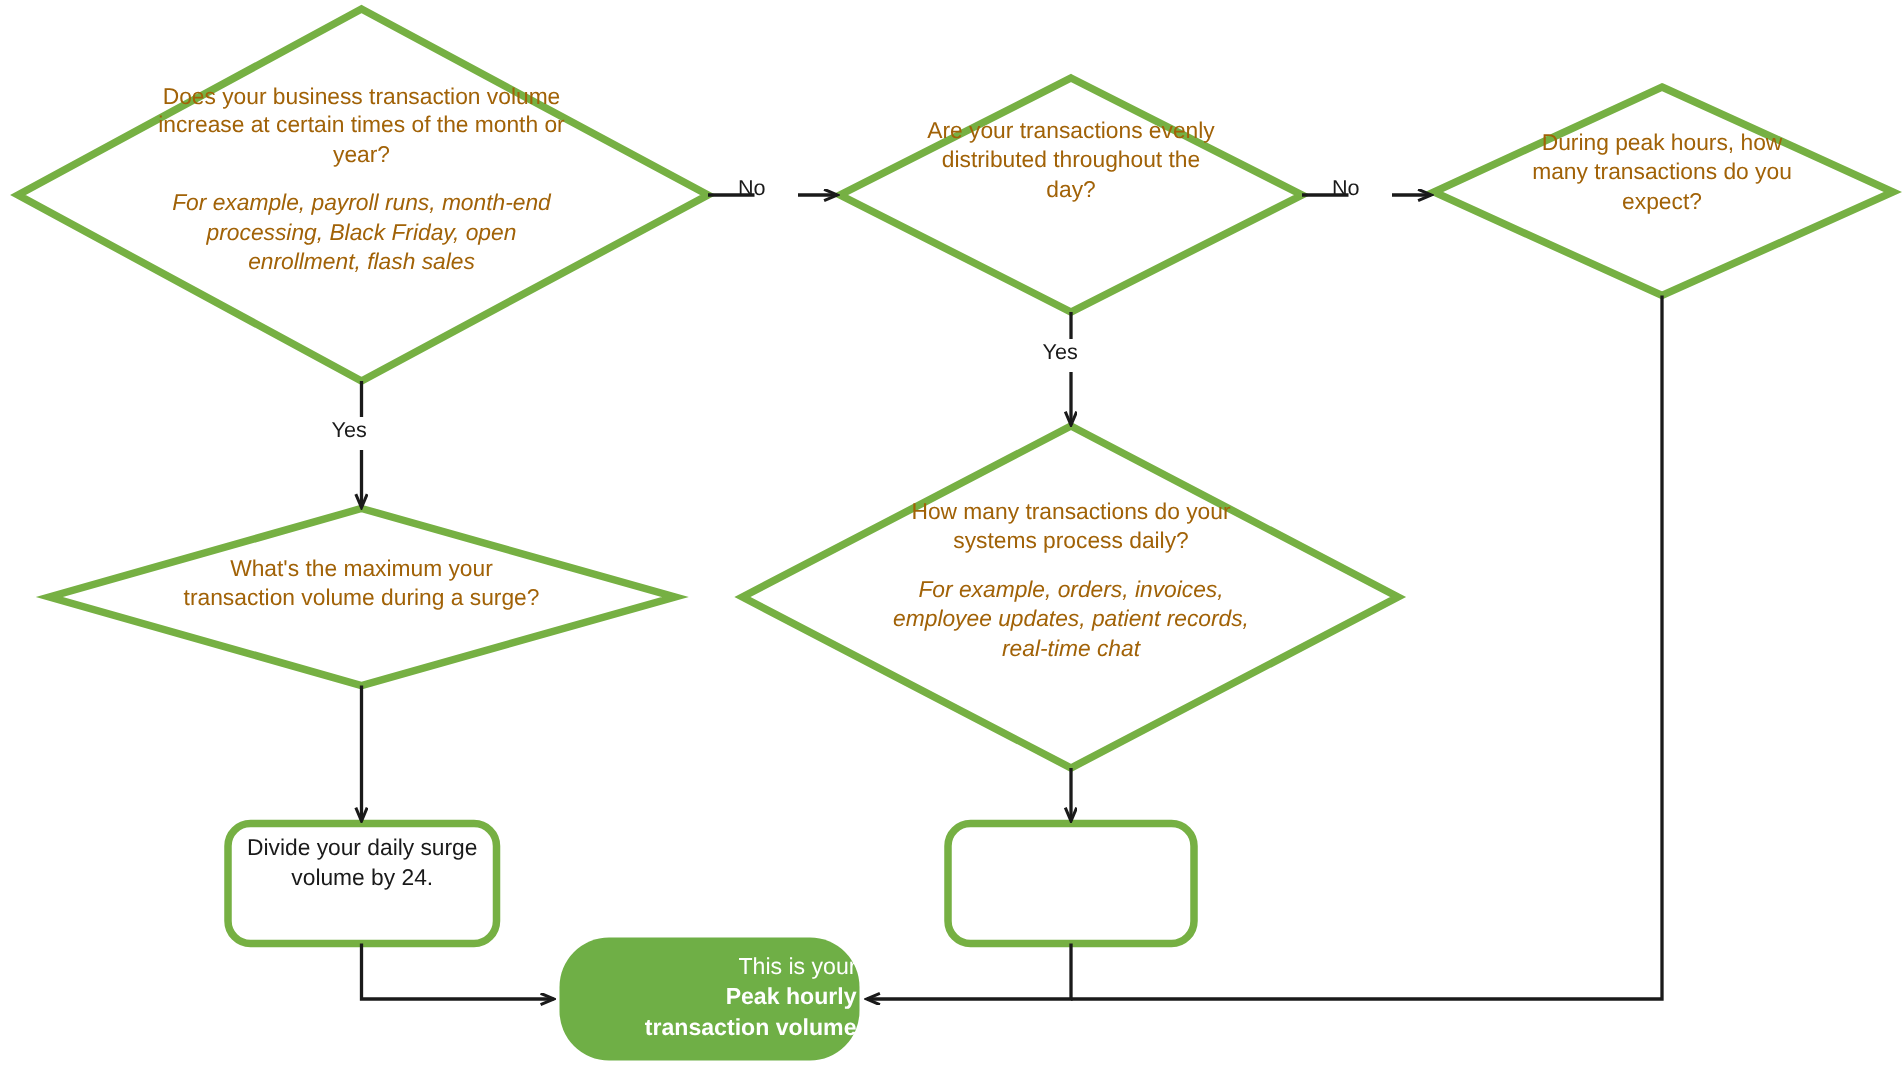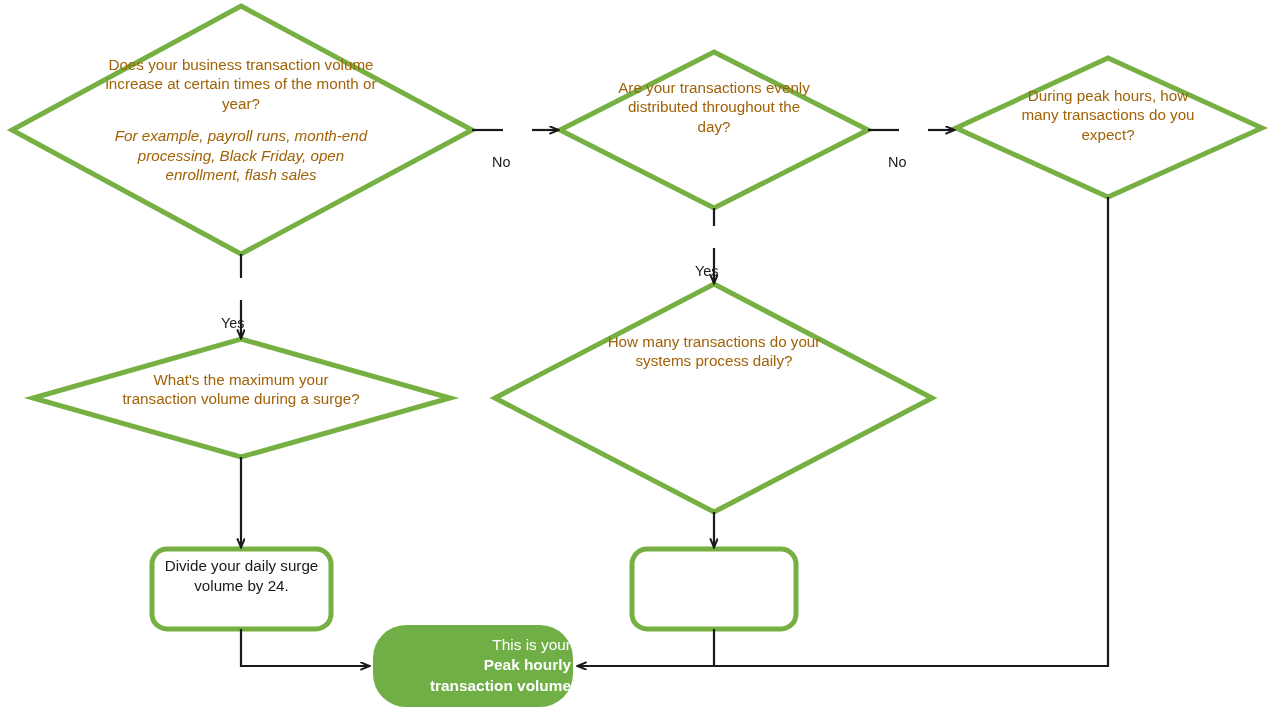--- a/index.html
+++ b/index.html
@@ -77,21 +77,20 @@
     color: #ffffff;
   }
   .result-text .lead { display: block; font-weight: normal; }
   .result-text .strong { display: block; font-weight: bold; }
   .edge-label {
     position: absolute;
     font-size: 14.4px;
     color: #1a1a1a;
     white-space: nowrap;
     text-align: center;
-    margin-top: 36px;
   }
   
   .n1 { left: 105px; top: 55px;  width: 272px; }
   .n2 { left: 614px; top: 78px;  width: 200px; text-align: center; }
   .n3 { left: 1008px; top: 86px; width: 200px; }
   .n4 { left: 121px; top: 370px; width: 240px; }
   .n5 { left: 594px; top: 332px; width: 240px; text-align: center; }
   .b1 { left: 152px; top: 556px; width: 179px; text-align: center; }
   .b2 { left: 632px; top: 556px; width: 164px; }
   .r1 { left: 375px; top: 635px; width: 196px; }
@@ -163,20 +162,21 @@
   <div class="node-text n3">
     <span class="q">During peak hours, how many transactions do you expect?</span>
   </div>
 
   <div class="node-text n4">
     <span class="q">What's the maximum your transaction volume during a surge?</span>
   </div>
 
   <div class="node-text n5">
     <span class="q">How many transactions do your systems process daily?</span>
+    <span class="eg">For example, orders, invoices, employee updates, patient records, real-time chat</span>
   </div>
 
   <div class="box-text b1">Divide your daily surge volume by 24.</div>
 
   <div class="result-text r1">
     <span class="lead">This is your</span>
     <span class="strong">Peak hourly</span>
     <span class="strong">transaction volume</span>
   </div>
 

